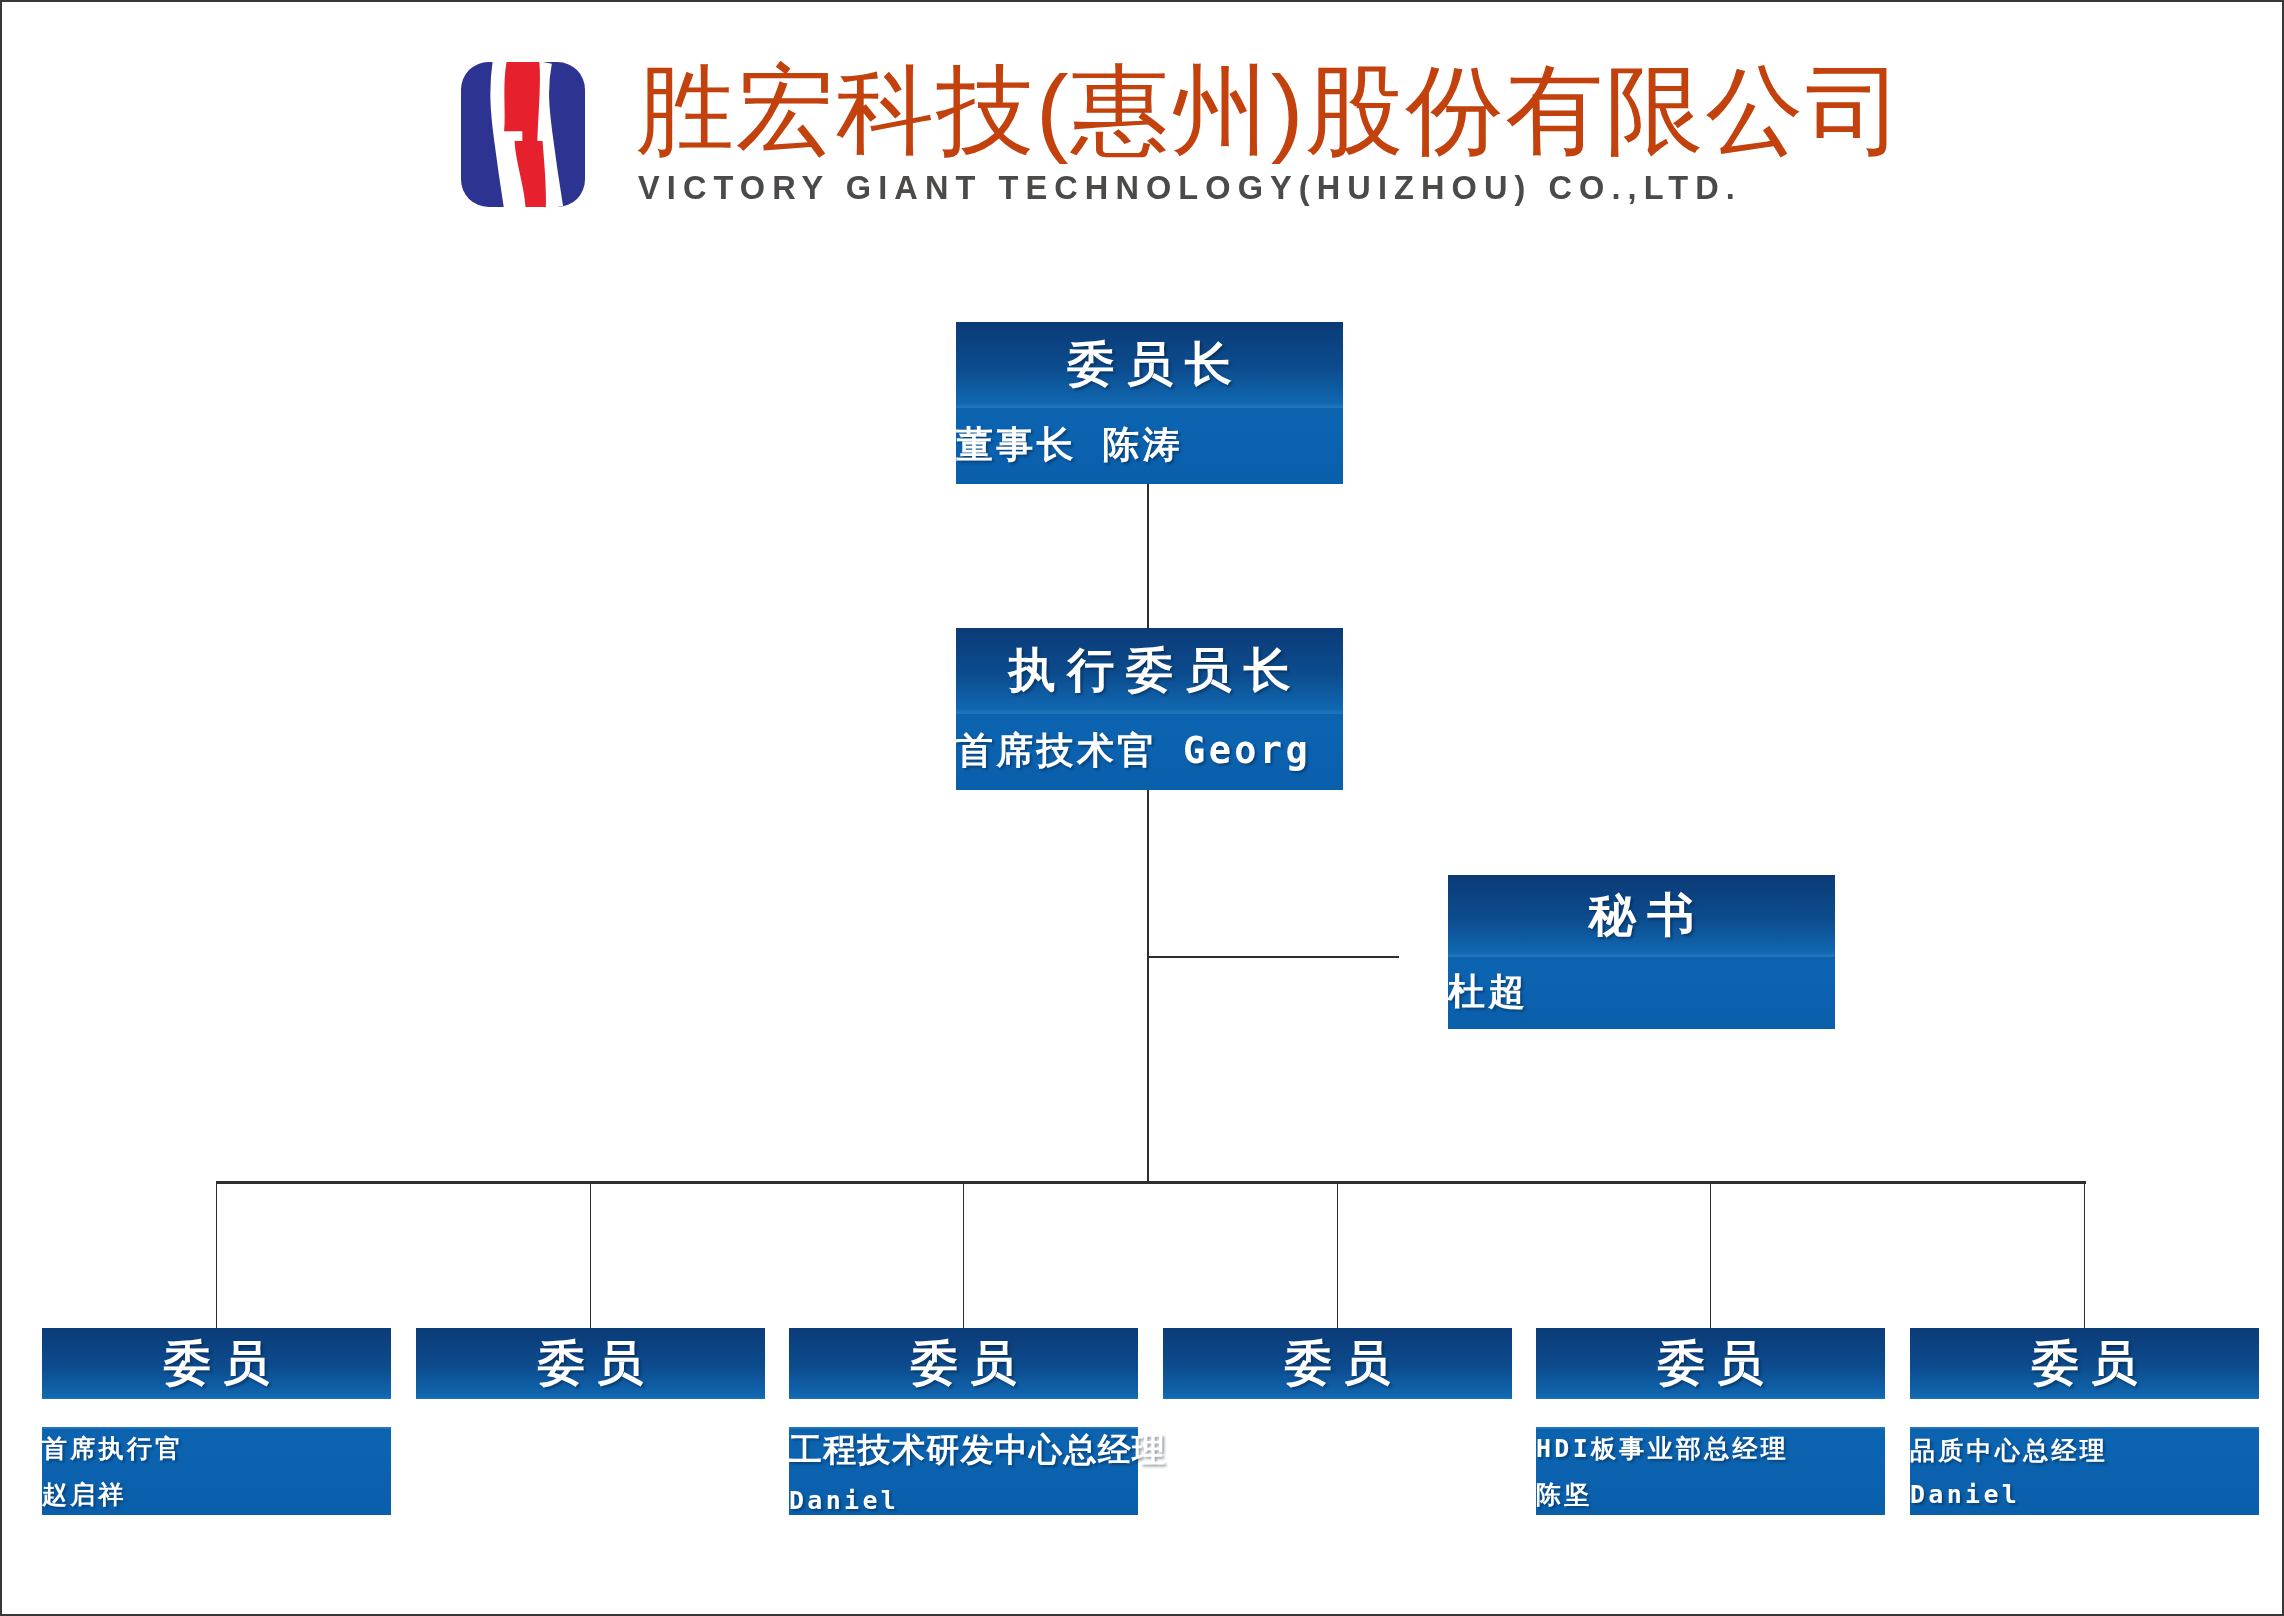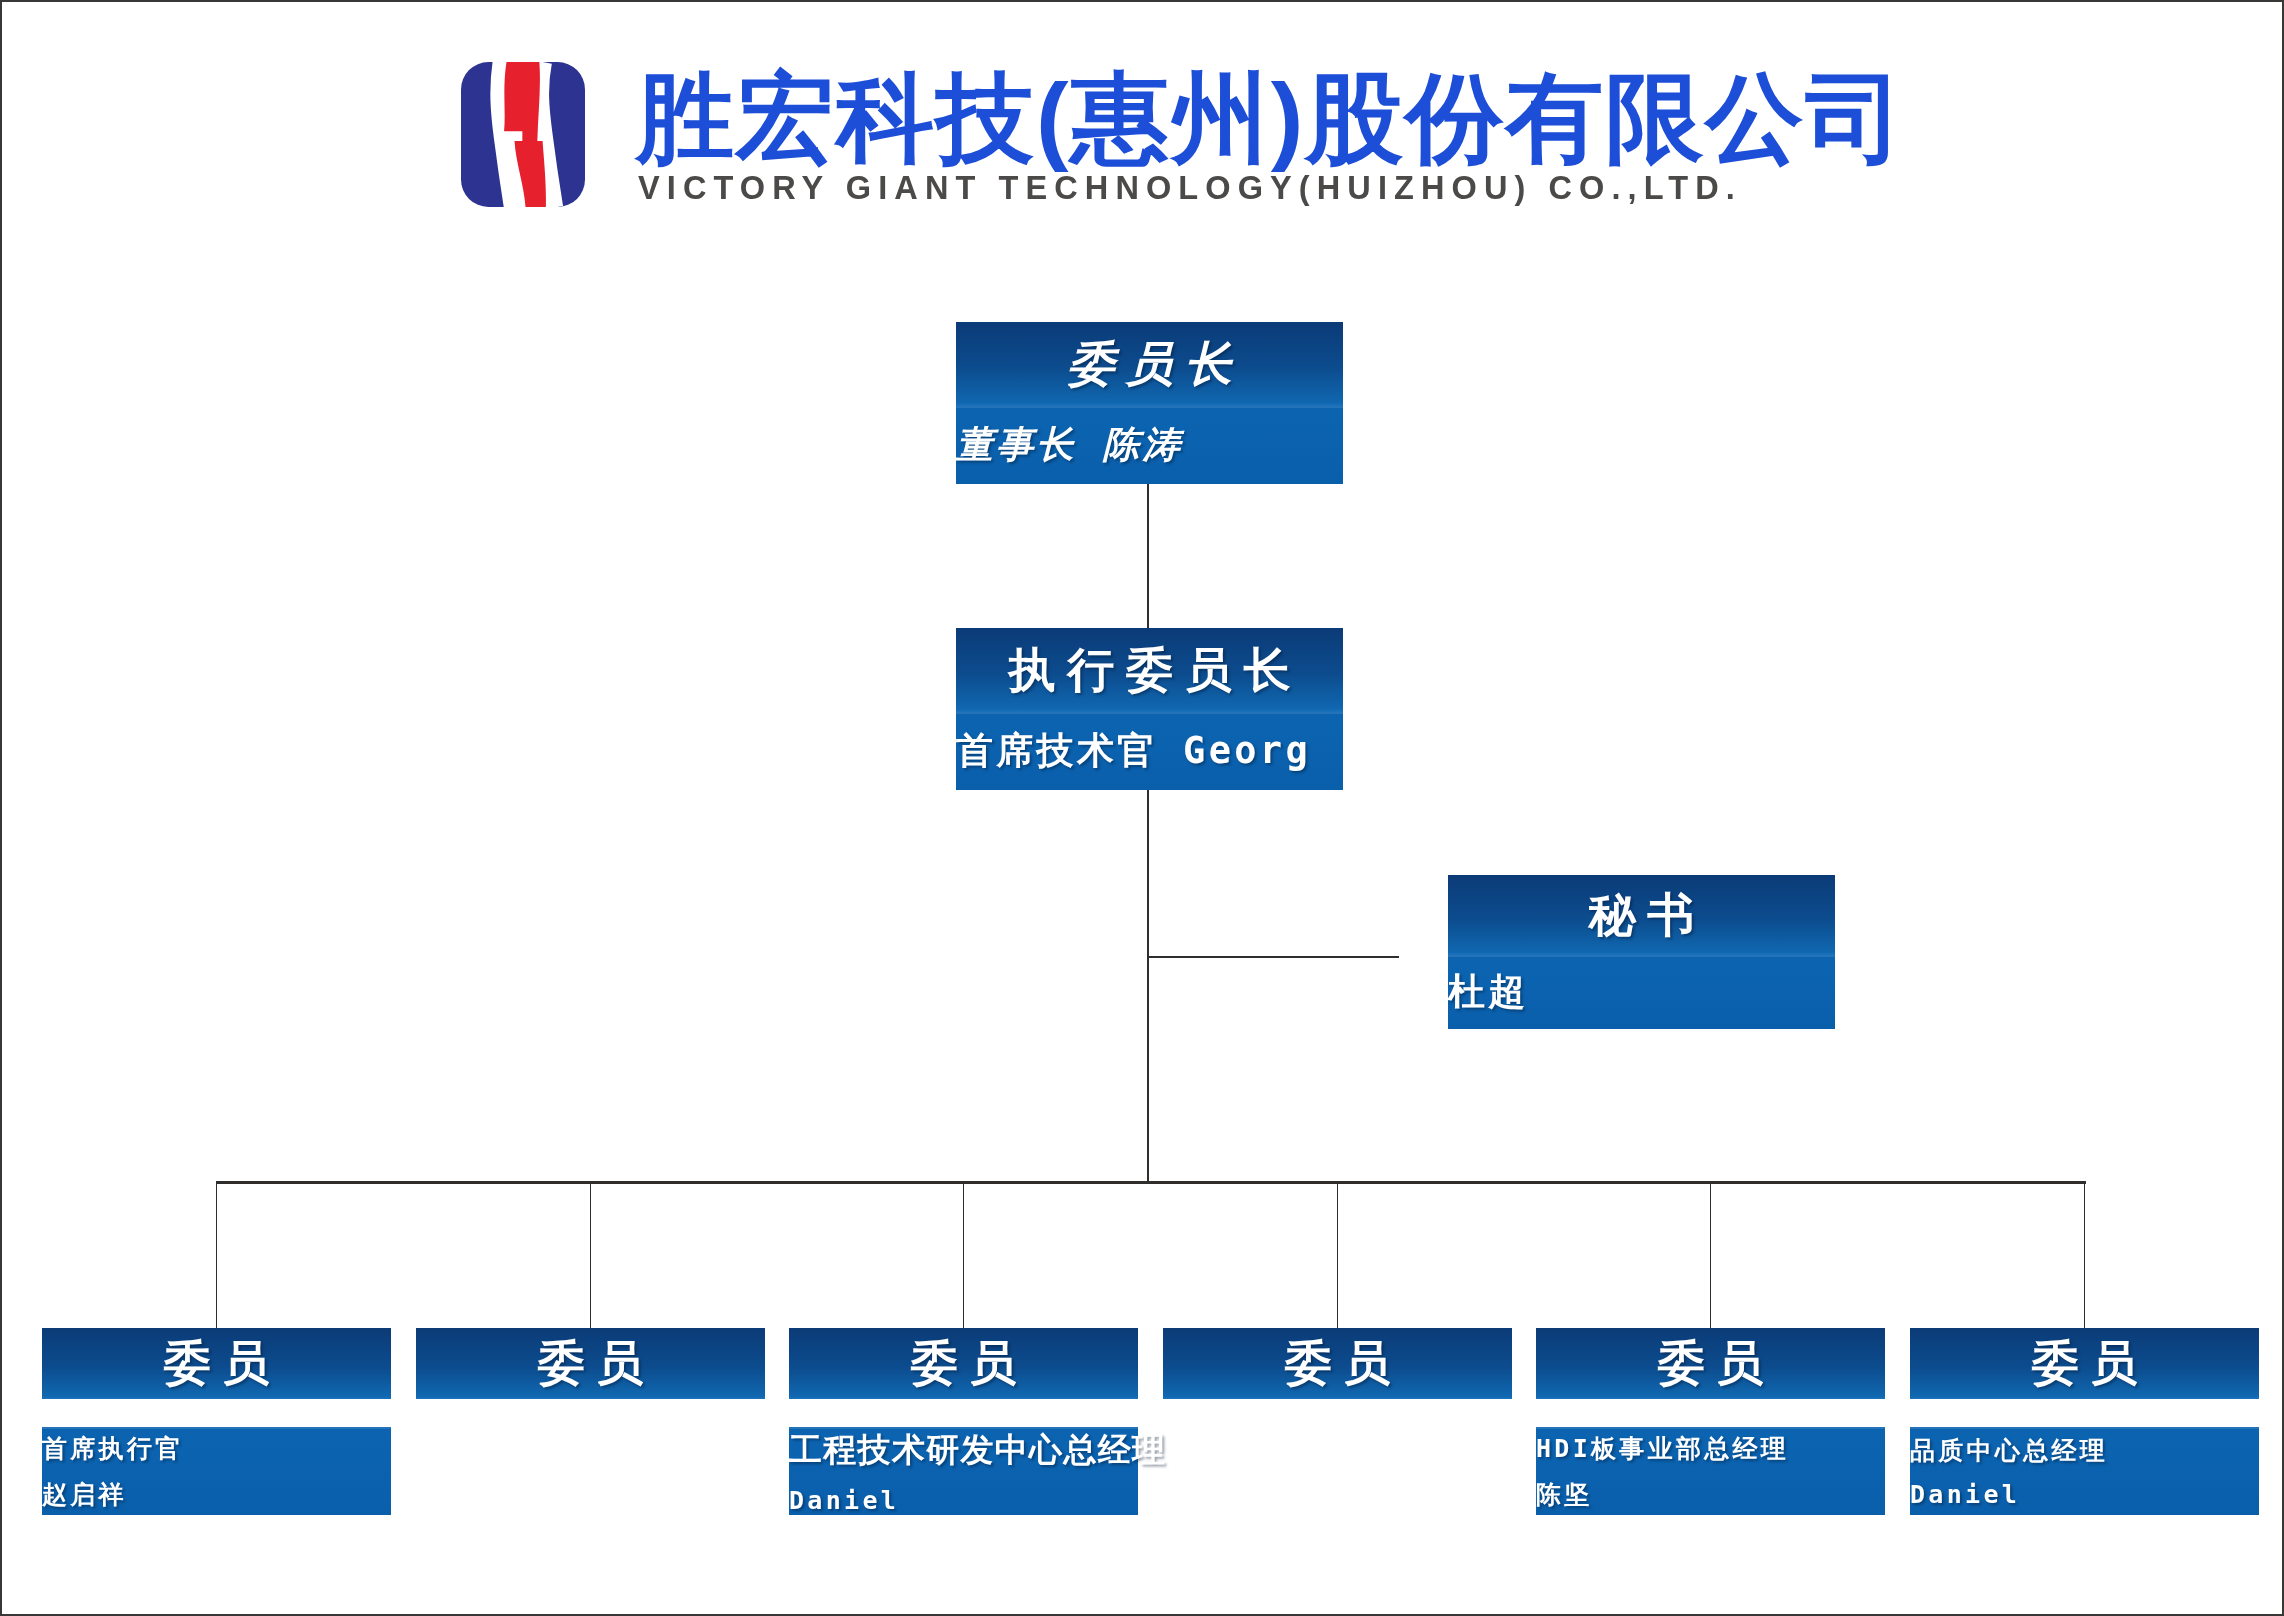--- a/index.html
+++ b/index.html
@@ -8,23 +8,23 @@
     width:2284px;height:1616px;
     background:#ffffff;
     border:2.6px solid #3a3836;
     box-sizing:border-box;
     font-family:"Liberation Sans","DejaVu Sans",sans-serif;
     overflow:hidden;
   }
   
   .logo{position:absolute;left:459px;top:60px;width:124px;height:145px;}
   .title-zh{
-    position:absolute;left:634px;top:66px;width:1256px;
-    font-size:98px;line-height:100px;font-weight:700;
-    color:#1d4ed8;letter-spacing:2px;white-space:nowrap;
+    position:absolute;left:634px;top:58px;width:1256px;
+    font-size:98px;line-height:100px;font-weight:400;
+    color:#c2410c;letter-spacing:2px;white-space:nowrap;
   }
   .title-en{
     position:absolute;left:636px;top:169px;width:1256px;
     font-size:33px;line-height:34px;font-weight:700;
     color:#4b4a49;letter-spacing:7.2px;white-space:nowrap;
     transform:scaleX(0.985);transform-origin:left center;
   }
   
   .node{
     position:absolute;display:flex;flex-direction:column;
@@ -50,21 +50,21 @@
     text-shadow:2px 2px 2.6px rgba(0,20,45,0.40);white-space:nowrap;
   }
   .person-line{
     font-size:37px;font-weight:600;letter-spacing:3.3px;margin-right:-3.3px;
     text-shadow:2px 2px 2.6px rgba(0,20,45,0.40);white-space:nowrap;
     font-family:"DejaVu Sans Mono","DejaVu Sans","Liberation Sans",sans-serif;
   }
   .node.member .person-line{font-size:25px;}
   .node.member .person-line.small{font-size:33px;letter-spacing:1.3px;margin-right:-1.3px;}
   
-  #node-chairman {left:954px;top:320px; width:387px;height:162px;font-style:italic;}
+  #node-chairman {left:954px;top:320px; width:387px;height:162px;}
   #node-exec     {left:954px;top:626px; width:387px;height:162px;}
   #node-secretary{left:1446px;top:873px;width:387px;height:154px;}
   .node.member{top:1326px;width:349px;height:187px;gap:28px;}
   #node-m1{left:40px;}  #node-m2{left:414px;} #node-m3{left:787px;}
   #node-m4{left:1161px;}#node-m5{left:1534px;}#node-m6{left:1908px;}
   
   .line{position:absolute;background:#2f2e2d;}
   #conn-chair-exec {left:1145px;top:482px; width:2px;height:144px;}
   #conn-exec-down  {left:1145px;top:788px;width:2px;height:393px;}
   #conn-secretary  {left:1145px;top:954px;width:252px;height:2px;}

